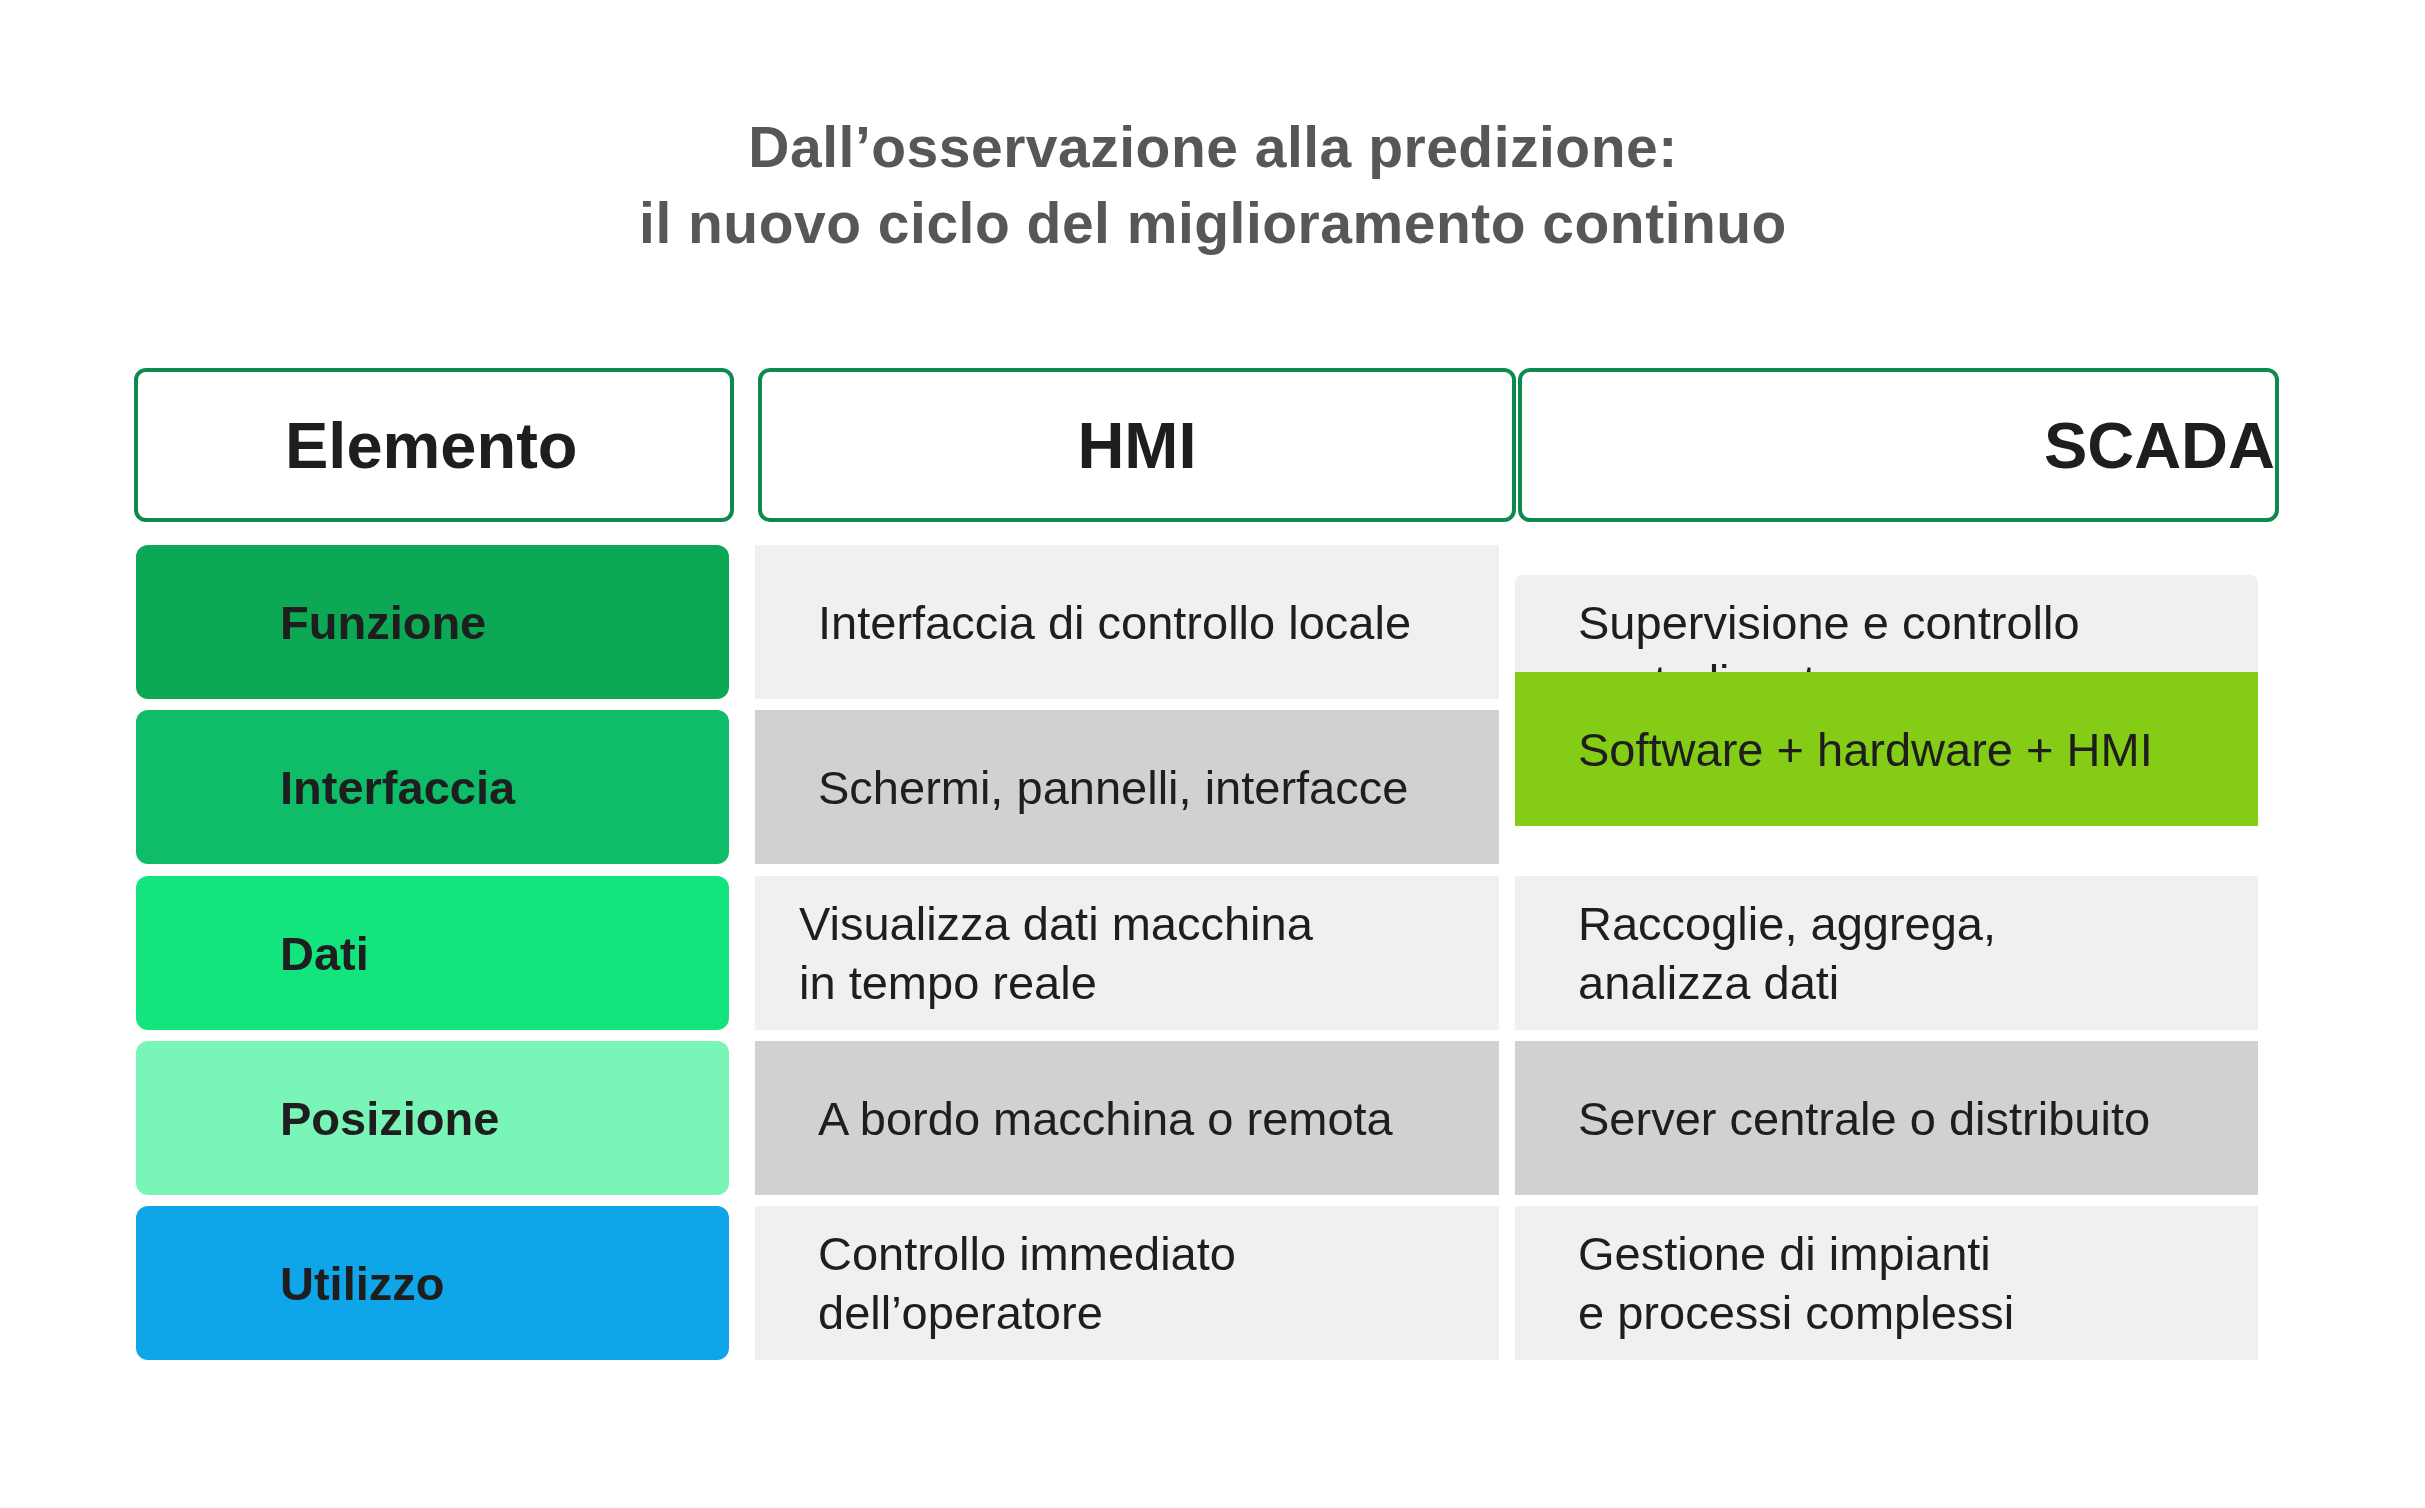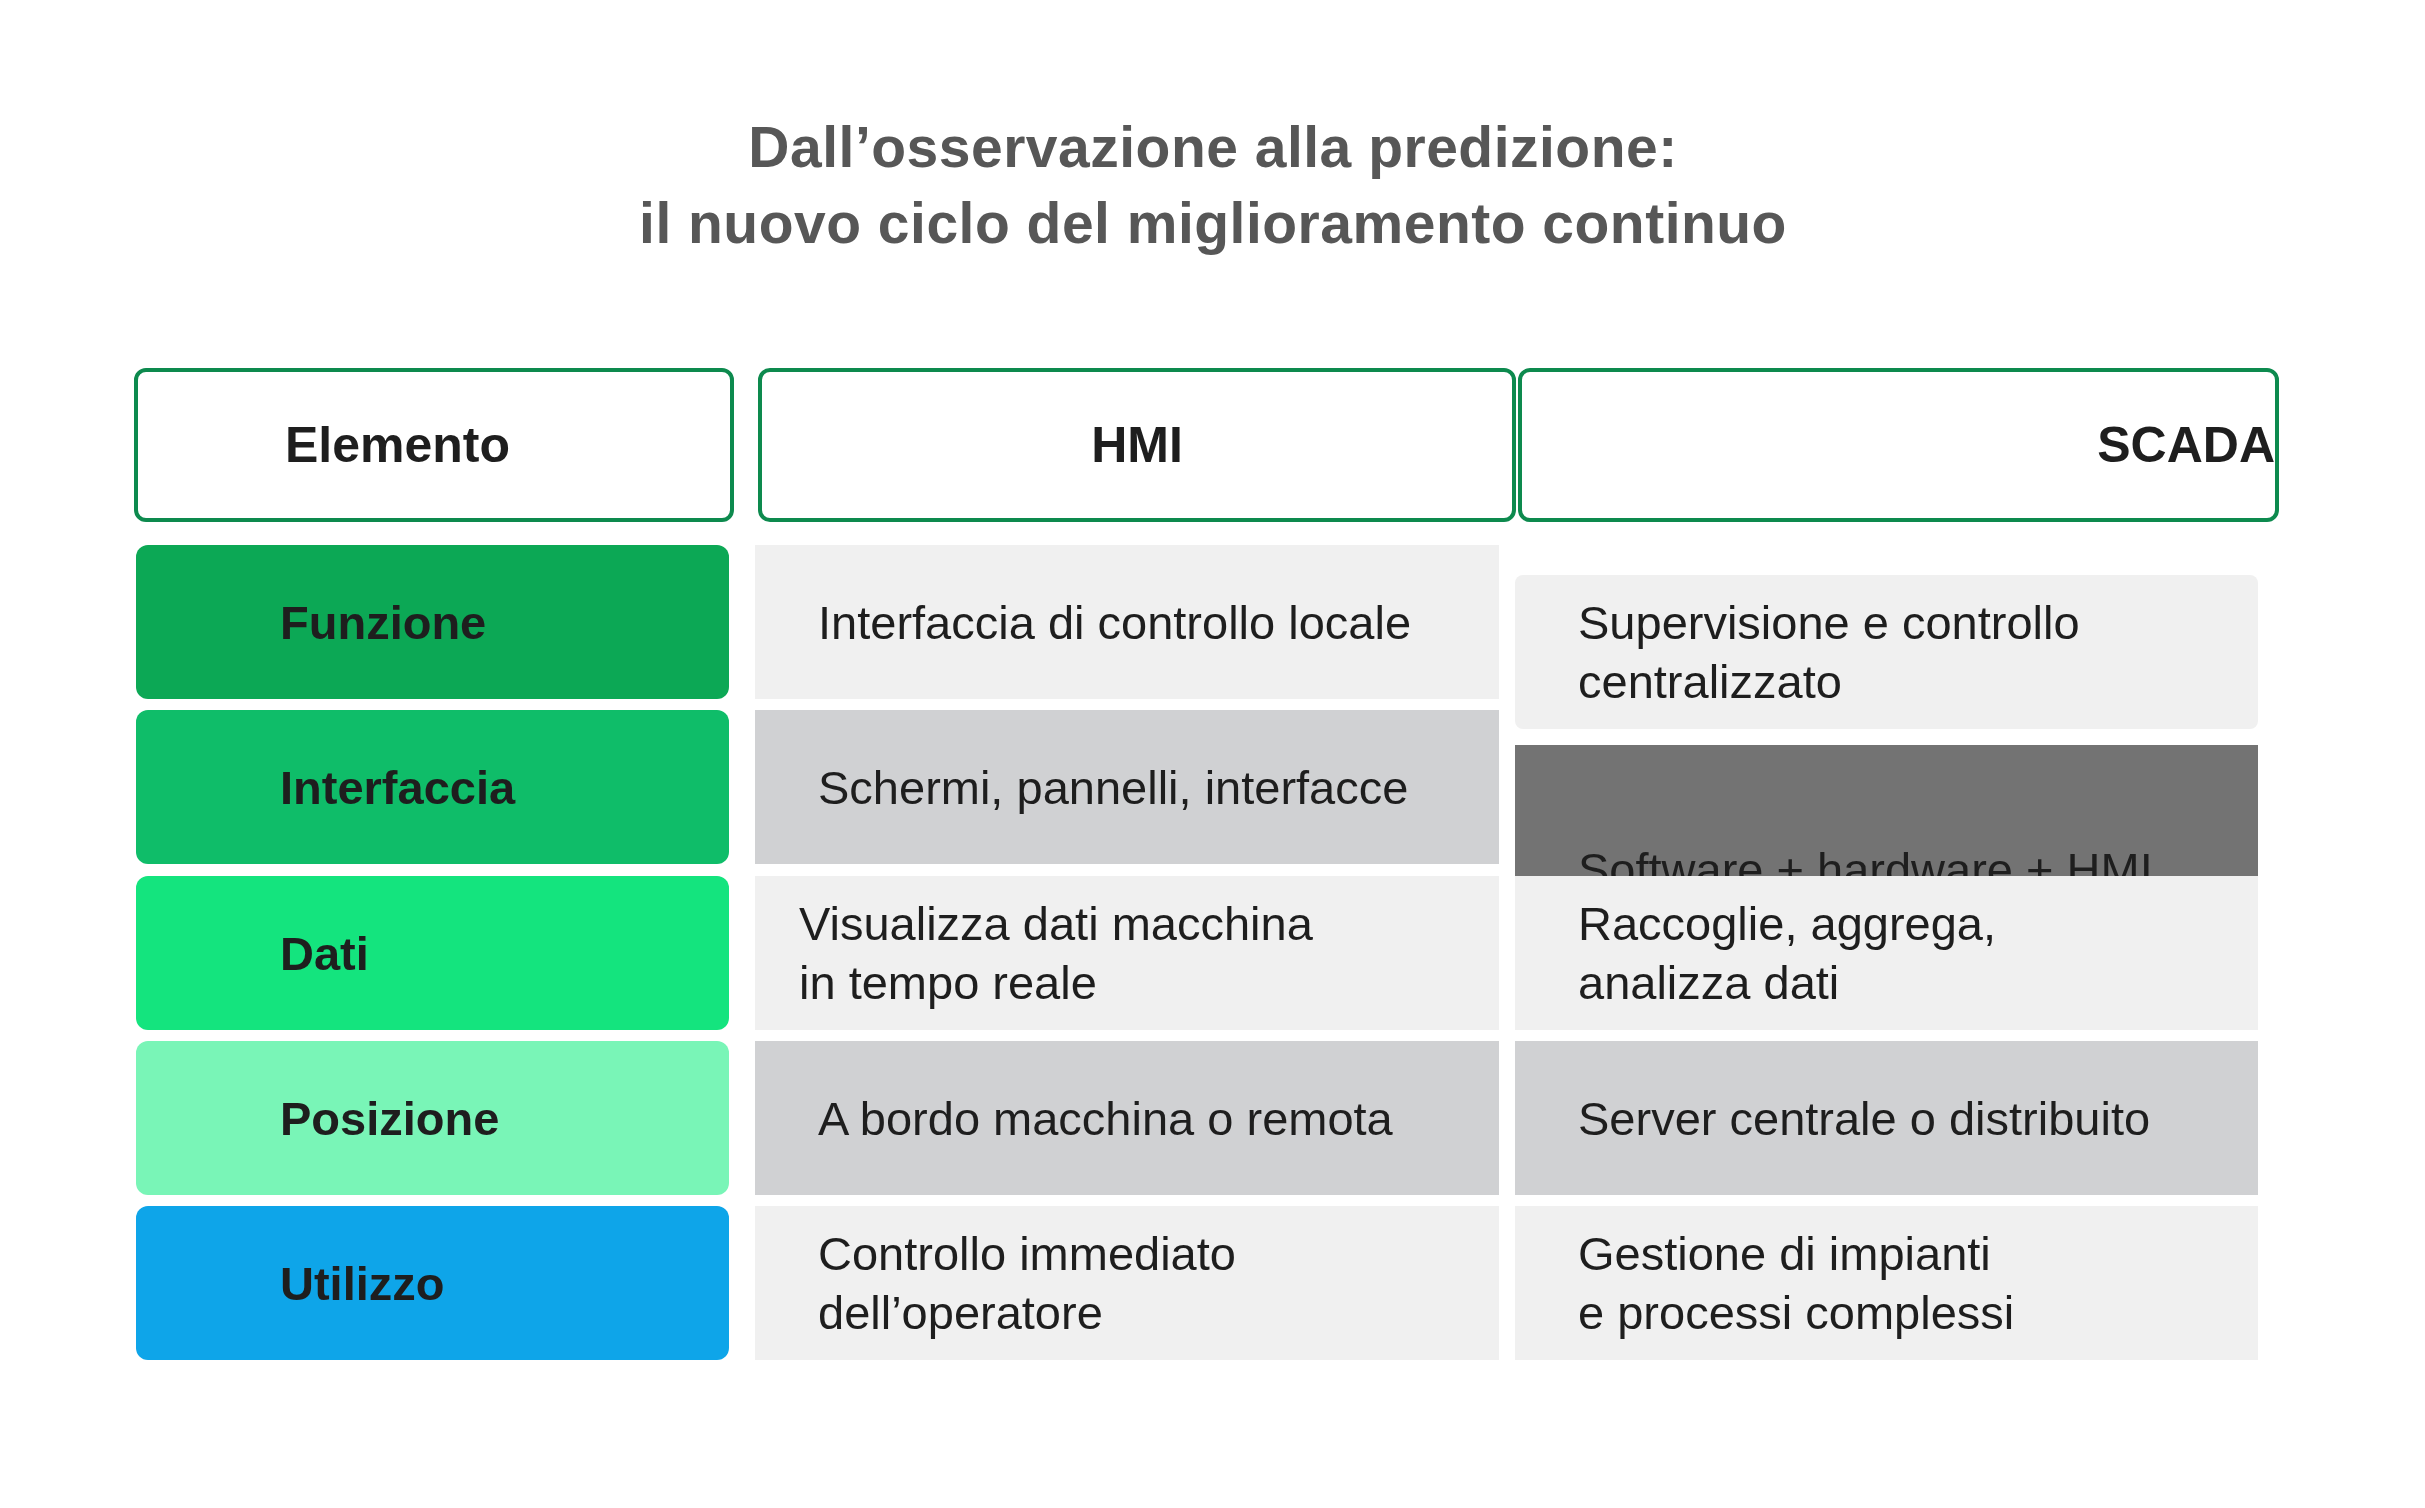--- a/index.html
+++ b/index.html
@@ -27,21 +27,21 @@
       display: flex;
       align-items: center;
       color: #1e1e1e;
     }
     .hdr {
       top: 368px; height: 154px;
       border: 4.9px solid #0d8a4e;
       border-radius: 12px;
       background: #ffffff;
       font-weight: 700;
-      font-size: 50px;
+      font-size: 65px;
     }
     .hdr.c0 { left: 134px; width: 600px; padding-left: 147px; }
     .hdr.c1 { left: 758px; width: 758px; justify-content: center; }
     .hdr.c2 { left: 1518px; width: 761px; justify-content: flex-end; }
     .lbl {
       left: 136px; width: 593px; height: 154px;
       border-radius: 12px;
       padding-left: 144px;
       font-weight: 700;
       font-size: 47px;
@@ -88,21 +88,21 @@
     <span>Supervisione e controllo
 centralizzato</span>
   </div>
 
   <div class="cell lbl" style="top: 710px; background: rgb(15, 189, 105);">
     <span>Interfaccia</span>
   </div>
   <div class="cell val hmi" style="top: 710px; background: rgb(208, 209, 211);">
     <span>Schermi, pannelli, interfacce</span>
   </div>
-  <div class="cell val scada" style="top: 745px; background: #737373; align-items: flex-end;">
+  <div class="cell val scada" style="top: 672px; background: #84cc16;">
     <span>Software + hardware + HMI</span>
   </div>
 
   <div class="cell lbl" style="top: 876px; background: rgb(20, 228, 126);">
     <span>Dati</span>
   </div>
   <div class="cell val hmi" style="top: 876px; background: rgb(240, 240, 240); padding-left: 44px;">
     <span>Visualizza dati macchina
 in tempo reale</span>
   </div>

